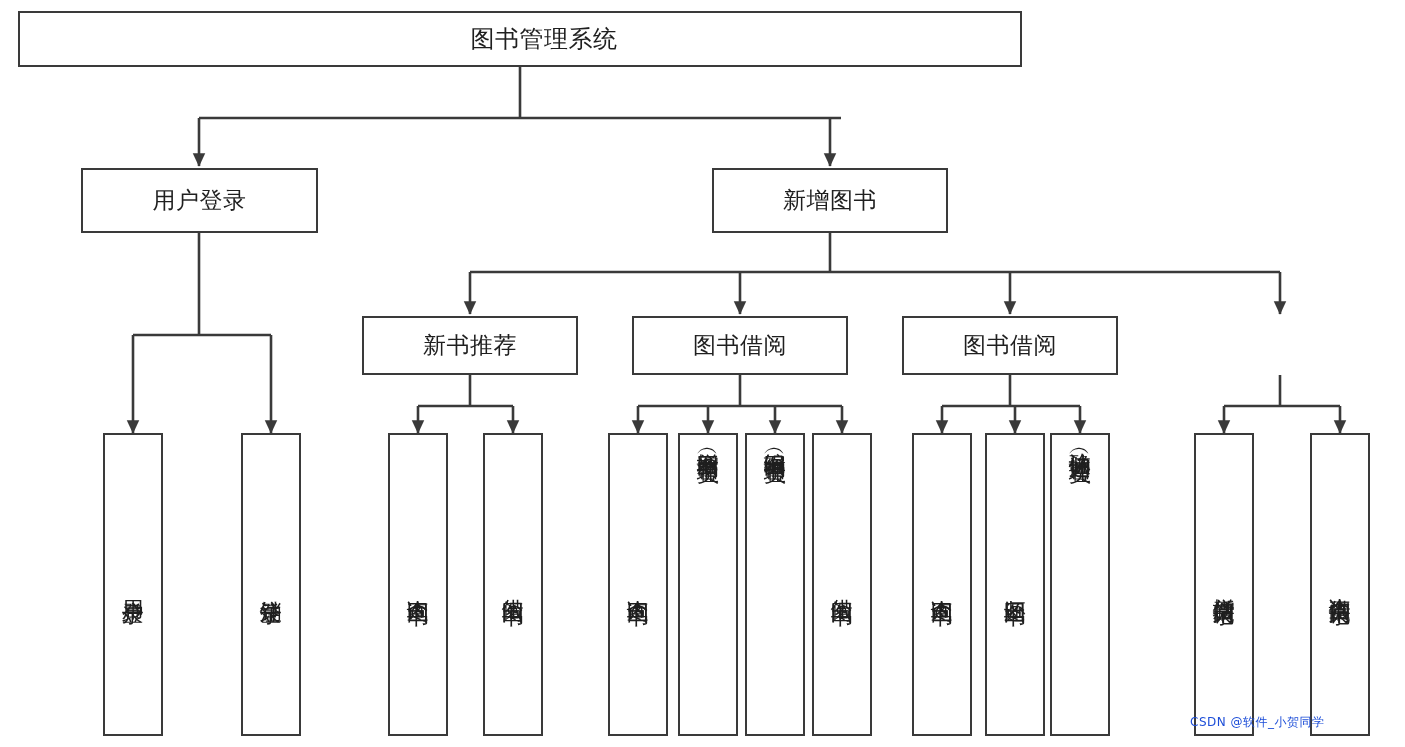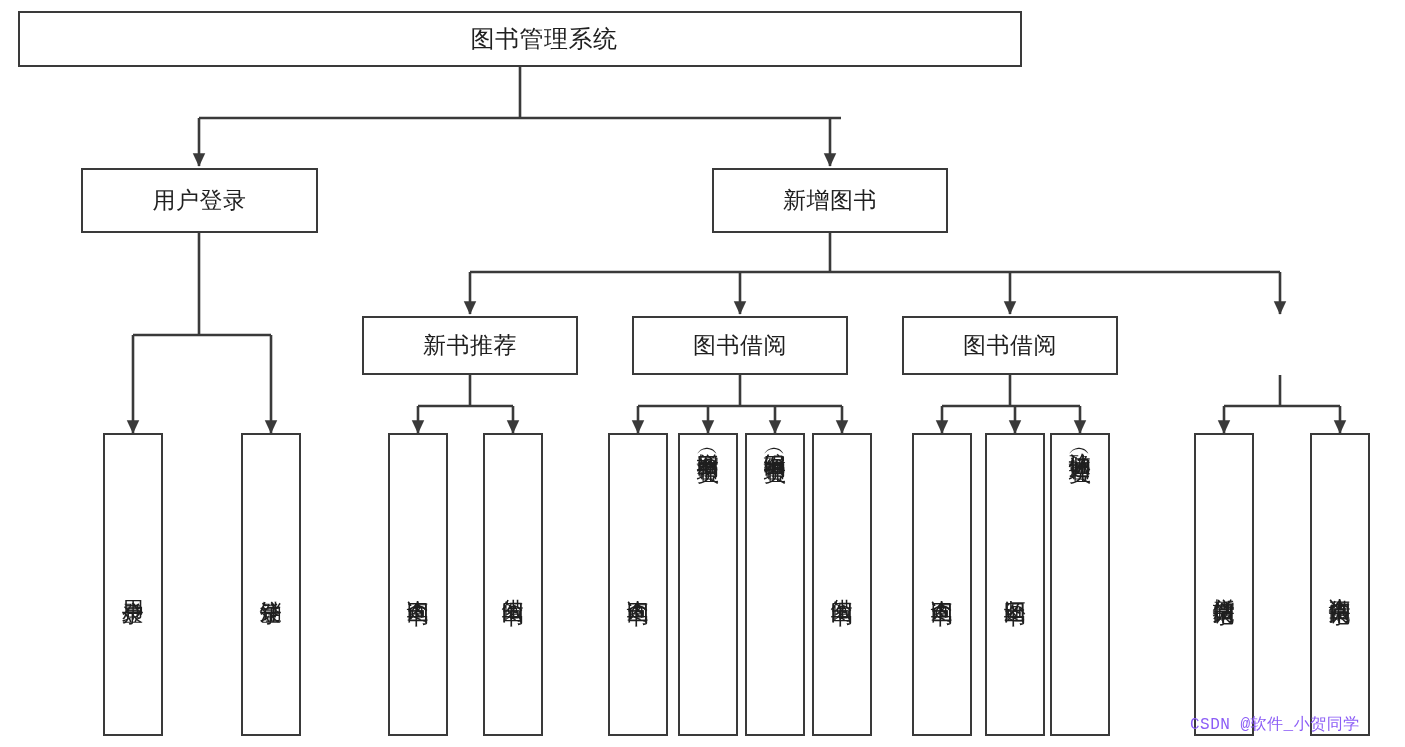--- a/index.html
+++ b/index.html
@@ -64,26 +64,25 @@
     font-size: 22px;
     line-height: 1.16;
     letter-spacing: 1.5px;
     white-space: nowrap;
   }
   .node.v.centered {
     align-items: center;
   }
   .watermark {
     position: absolute;
-    color: #8b5cf6;
-    font-size: 16px;
+    color: #1d4ed8;
+    font-size: 12px;
     letter-spacing: 0.5px;
     white-space: nowrap;
     user-select: none;
-    font-family: Liberation Mono, monospace;
   }
 </style>
 </head>
 <body>
 
 <div id="diagram-root">
 
   <svg class="connectors" viewBox="0 0 1405 747" xmlns="http://www.w3.org/2000/svg">
     <defs>
       <marker id="arrow" viewBox="0 0 10 10" refX="9.4" refY="5" markerWidth="5.2" markerHeight="5.2" orient="auto-start-reverse">

